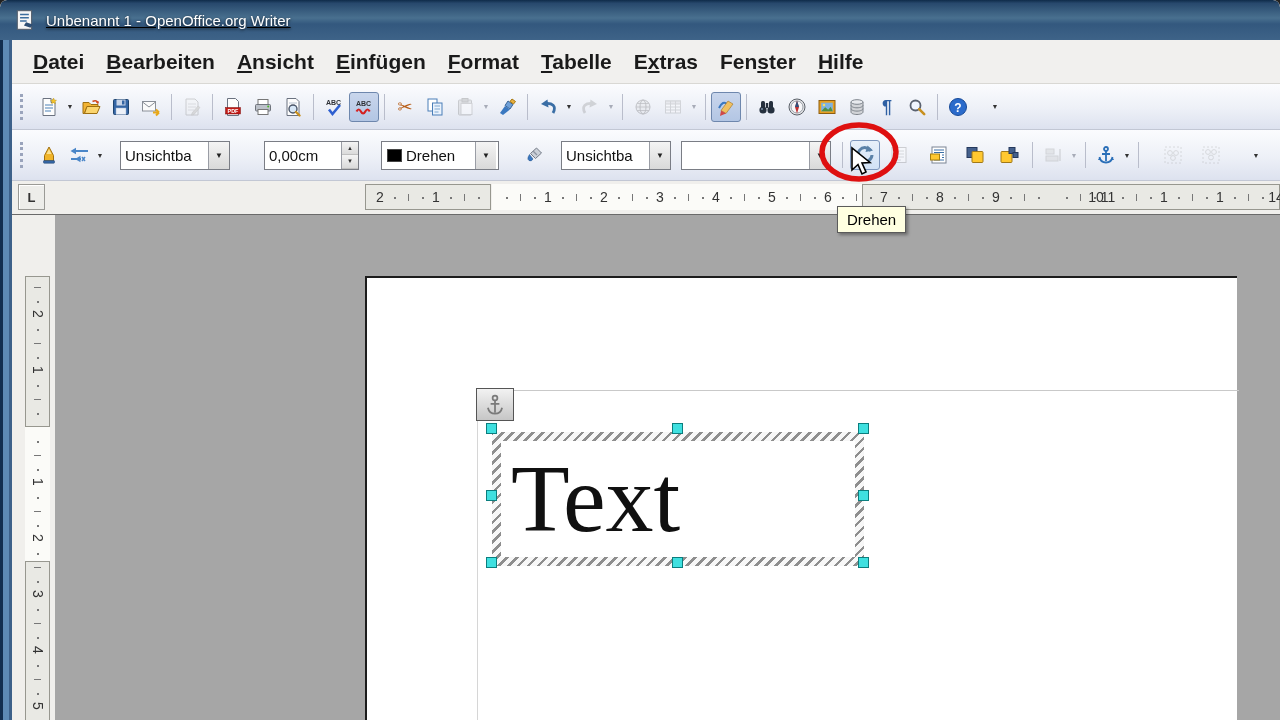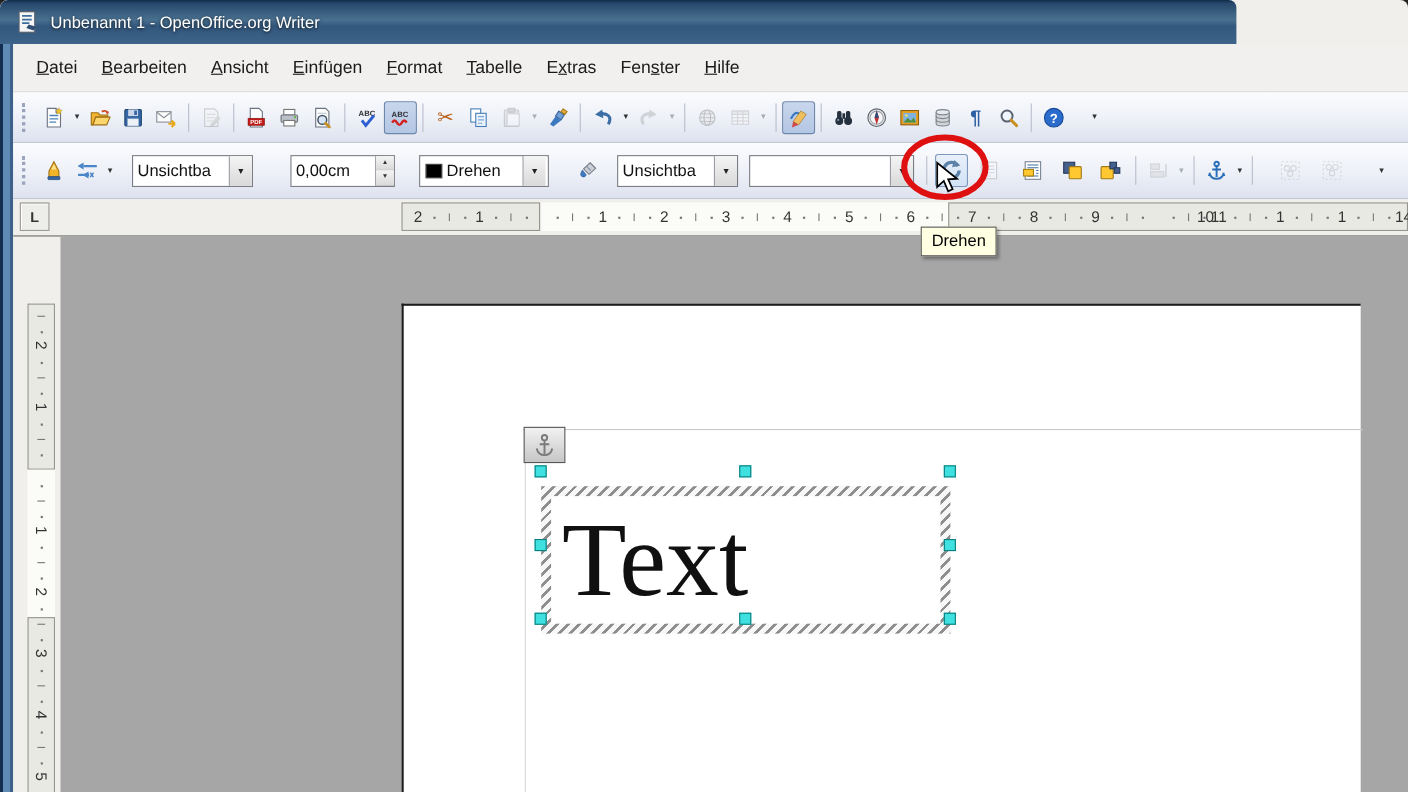--- a/index.html
+++ b/index.html
@@ -1,32 +1,32 @@
 <!DOCTYPE html>
 <html><head>
 <meta charset="utf-8">
 <style>
   html,body{margin:0;padding:0;background:#222;}
   *{box-sizing:border-box;}
   #win{position:relative;width:1280px;height:720px;overflow:hidden;
        font-family:"Liberation Sans",sans-serif;background:#F0EFEC;
        border-radius:7px 7px 0 0;}
   
-  #titlebar{position:absolute;left:0;top:0;width:1124px;height:40px;
+  #titlebar{position:absolute;left:0;top:0;width:1280px;height:40px;
     background:linear-gradient(180deg,#0F2B49 0%,#27486C 8%,#49708F 45%,#33587E 60%,#3E6388 100%);
-    border-radius:7px 7px 0 0;display:flex;align-items:center;}
+    border-radius:7px 7px 0 0;display:flex;align-items:center;text-decoration:underline;}
   #titlebar .wicon{margin:0 10px 0 14px;}
   #title-text{color:#fff;font-size:15px;text-shadow:0 1px 3px rgba(0,0,0,.8);}
   
   #lborder{position:absolute;left:0;top:40px;width:12px;height:680px;
     background:linear-gradient(90deg,#132E4E 0 3px,#5E8AB4 3px 9px,#3D618A 9px 12px);}
   
   #menubar{position:absolute;left:12px;top:40px;width:1268px;height:44px;
     background:#F1F0EE;border-bottom:1px solid #D9D8D4;display:flex;align-items:center;
-    padding-left:10px;font-size:16px;color:#1a1a1a;}
+    padding-left:10px;font-size:21px;color:#1a1a1a;font-weight:bold;}
   .menu-item{padding:5px 11px;cursor:default;}
   .menu-item u{text-decoration:underline;}
   
   .toolbar{position:absolute;left:12px;width:1268px;
     background:linear-gradient(180deg,#FBFCFE 0%,#EDF0F7 55%,#DDE2EF 100%);
     border-bottom:1px solid #C2C7D4;display:flex;align-items:center;}
   #tb1{top:84px;height:46px;}
   #tb2{top:130px;height:51px;}
   .grip{width:5px;height:26px;border-left:3px dotted #9AA4BC;margin:0 9px 0 8px;}
   .tbtn{width:30px;height:30px;display:flex;align-items:center;justify-content:center;
@@ -70,21 +70,21 @@
     font-size:14px;color:#333;}
   .vtick{position:absolute;background:#777;}
   #page{position:absolute;left:353px;top:61px;width:872px;height:445px;background:#fff;
     border-top:2px solid #1c1c1c;border-left:2px solid #1c1c1c;}
   #bound-h{position:absolute;left:109px;top:112px;width:763px;height:1px;background:#C9C9C9;}
   #bound-v{position:absolute;left:110px;top:112px;width:1px;height:333px;background:#D6D6D6;}
   #anchorbox{position:absolute;left:109px;top:110px;width:38px;height:33px;
     background:linear-gradient(#F2F2F2,#C6C6C6);border:1px solid #555;
     display:flex;align-items:center;justify-content:center;}
   
-  #frame{position:absolute;left:125px;top:164px;width:372px;height:134px;
+  #frame{position:absolute;left:125px;top:154px;width:372px;height:134px;
     background:repeating-linear-gradient(135deg,#8E8E8E 0 2.5px,#F7F7F7 2.5px 7px);}
   #frame-inner{position:absolute;left:9px;top:9px;right:9px;bottom:9px;background:#fff;
     font-family:"Liberation Serif",serif;font-size:96px;color:#101010;line-height:1;
     padding:10px 0 0 10px;overflow:hidden;}
   .handle{position:absolute;width:11px;height:11px;background:#3FE0E0;border:1px solid #0B7E7E;}
   
   #tooltip{position:absolute;left:837px;top:206px;background:#FFFFE1;border:1px solid #5a5a5a;
     box-shadow:2px 2px 3px rgba(0,0,0,.35);font-size:15px;color:#000;padding:4px 9px;}
   #redcircle{position:absolute;left:818px;top:121px;pointer-events:none;}
   #cursor{position:absolute;left:849px;top:146px;pointer-events:none;}

